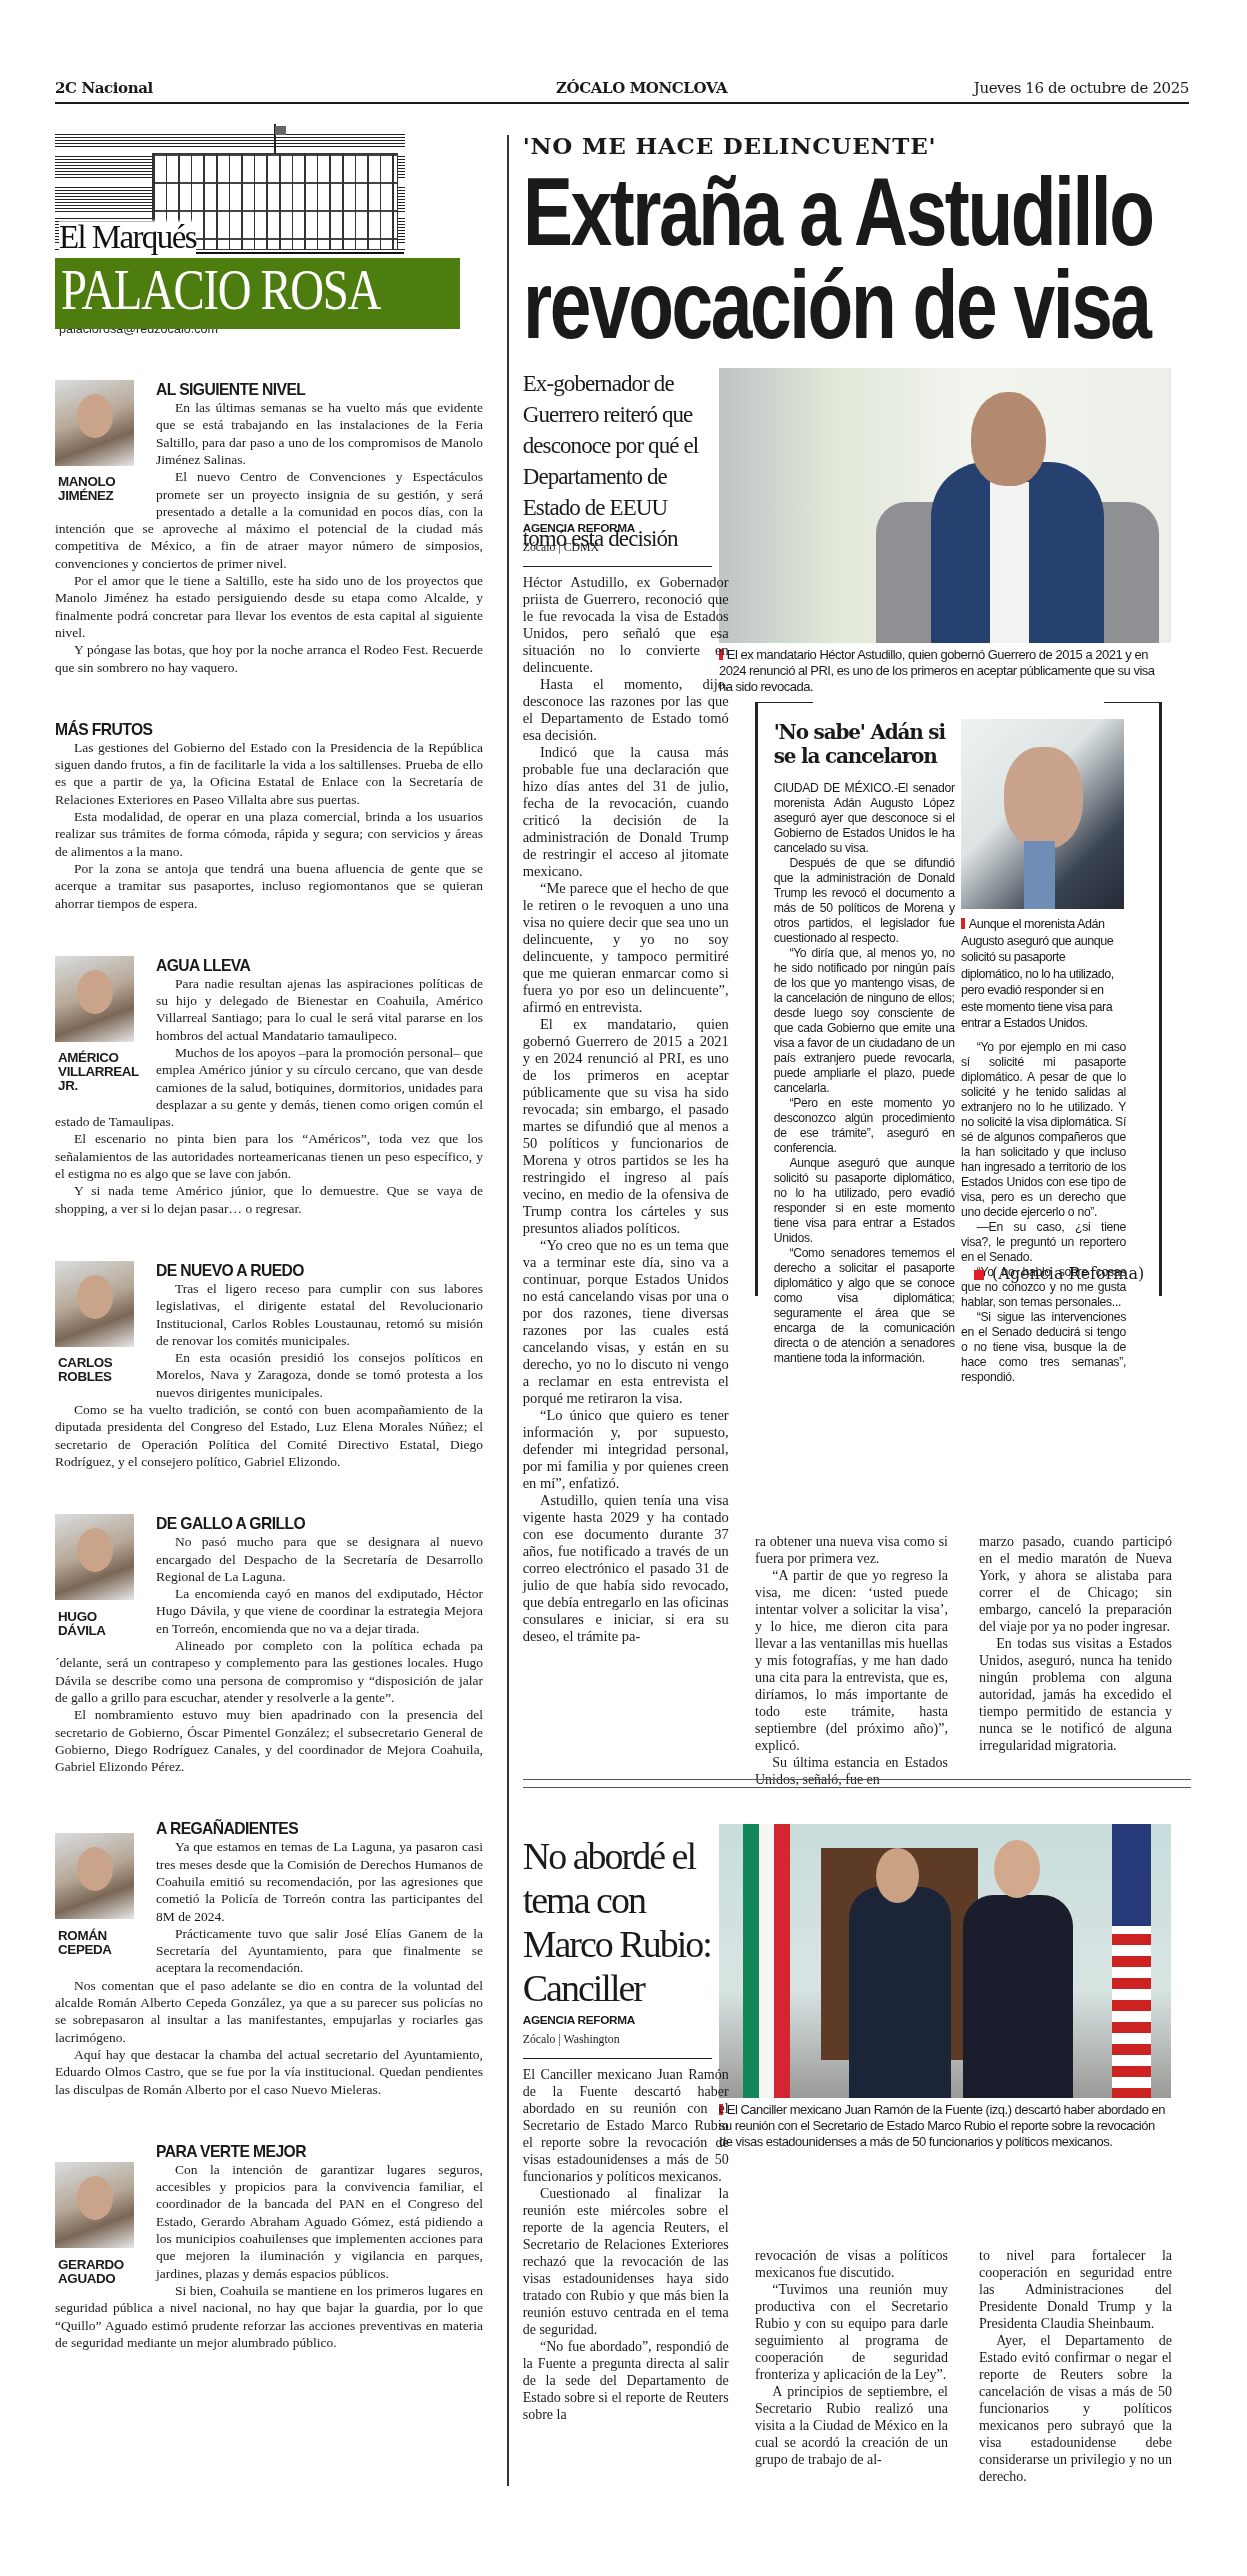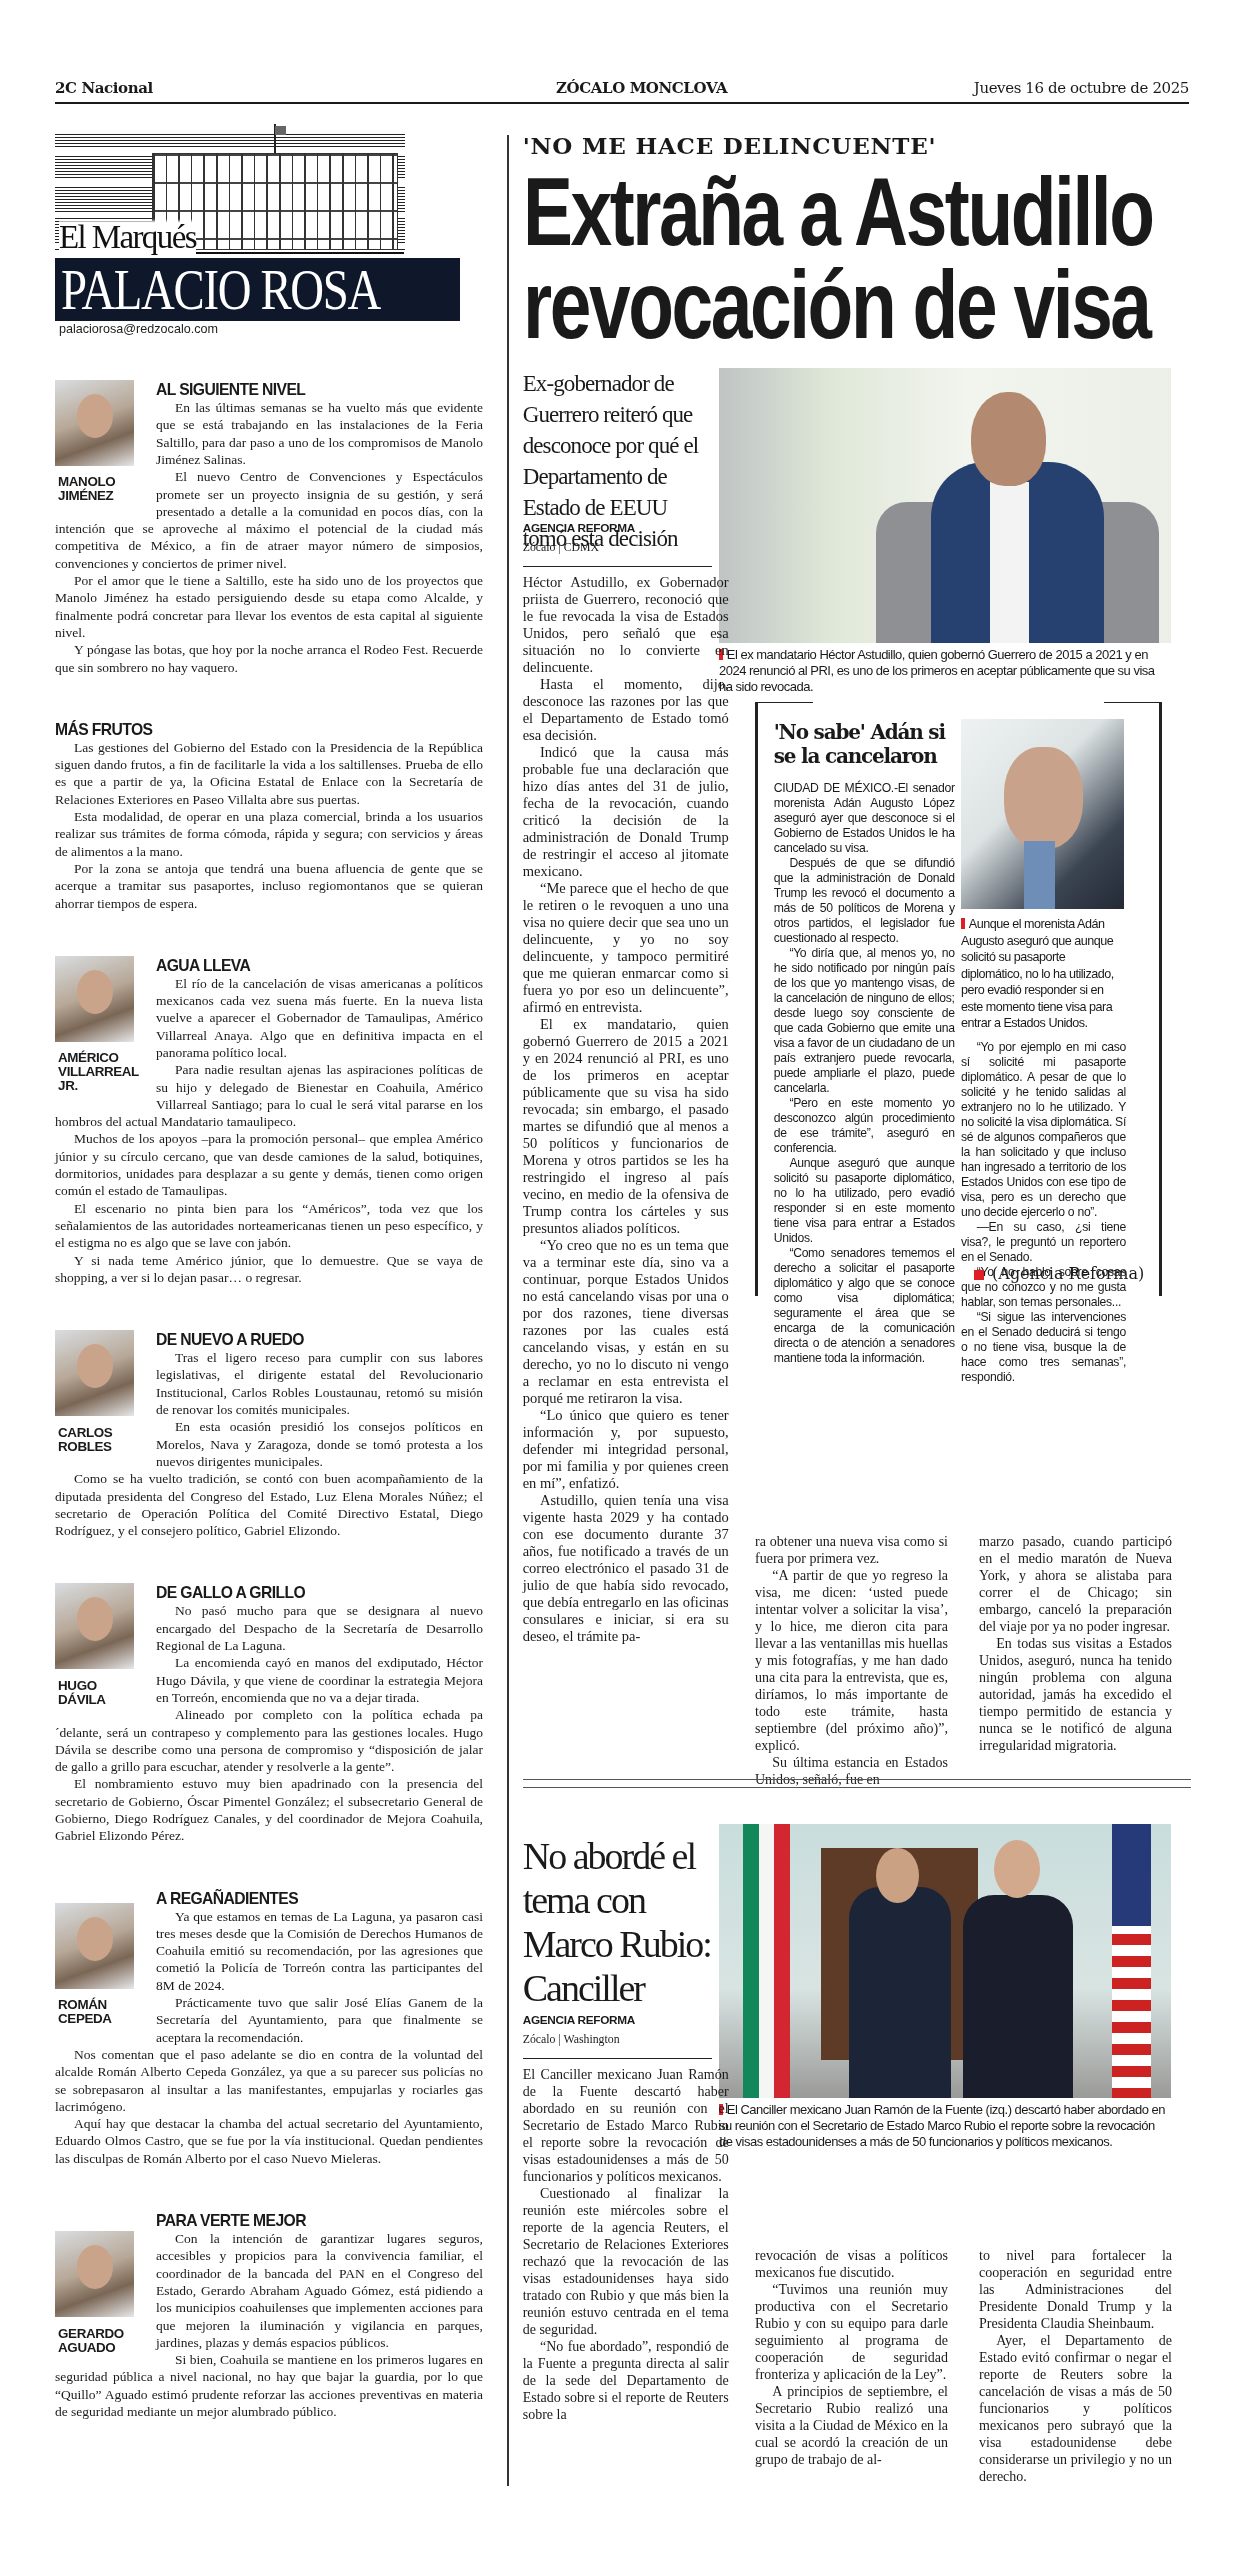--- a/index.html
+++ b/index.html
@@ -17,21 +17,21 @@
   .left { position: absolute; left: 55px; top: 118px; width: 428px; }
   .masthead { position: relative; height: 201px; }
   .mast-lines { position: absolute; left: 0; top: 15.7px; width: 350px; height: 118px;
     background: repeating-linear-gradient(to bottom, #222 0 0.8px, #fff 0.8px 3.1px); }
   .building { position: absolute; left: 97px; top: 35px; width: 246px; height: 97px; background: #fff; border: 1.6px solid #333;
     background-image: repeating-linear-gradient(to right, #333 0 1.6px, transparent 1.6px 12.6px), repeating-linear-gradient(to bottom, #444 0 1.6px, #fff 1.6px 28px); }
   .flag-pole { position: absolute; left: 219px; top: 6.3px; width: 1.6px; height: 30px; background: #222; }
   .flag { position: absolute; left: 220px; top: 7.9px; width: 11px; height: 9.4px; background: #666; }
   .marques { position: absolute; left: 3.9px; top: 101px; font-family: "Liberation Serif", serif; font-size: 33px; letter-spacing: -1.6px; color: #111; background: linear-gradient(transparent 0, #fff 10%); }
   .mast-rule { position: absolute; left: 90px; top: 134px; width: 259px; height: 2.4px; background: #111; }
-  .red-band { position: absolute; left: 0; top: 140px; width: 405px; height: 63px; background: #0f172a; }
+  .red-band { position: absolute; left: 0; top: 140px; width: 405px; height: 71px; background: #4d7c0f; }
   .red-band span { position: absolute; left: 6.3px; top: 3.1px; color: #fff; font-family: "Liberation Serif", serif; font-size: 57px; line-height: 57px; letter-spacing: -1.6px; transform: scaleX(0.82); transform-origin: left; white-space: nowrap; }
   .email { font-family: "Liberation Sans", sans-serif; font-size: 12.6px; margin: 3.1px 0 0 3.9px; color: #222; }
 
   .col-item { position: relative; margin-top: 15.7px; font-size: 13.5px; line-height: 17.3px; text-align: justify; }
   .col-item .mug { float: left; width: 79px; margin-right: 22px; margin-bottom: 3.1px; }
   .col-item .photo { width: 79px; height: 86px; background: linear-gradient(160deg, #d9dde0 0%, #b7a898 45%, #7a6655 70%, #e8e8e8 100%); position: relative; overflow: hidden; }
   .col-item .photo::after { content: ""; position: absolute; left: 22px; top: 14px; width: 36px; height: 44px; border-radius: 50%; background: #c9a48a; }
   .col-item .mugname { font-family: "Liberation Sans", sans-serif; font-weight: bold; font-size: 13.4px; line-height: 14px; margin-top: 9.4px; text-align: left; padding-left: 3.1px; letter-spacing: -0.4px; }
   .col-item h3 { font-family: "Liberation Sans", sans-serif; font-weight: bold; font-size: 15.7px; line-height: 19px; letter-spacing: -0.6px; text-align: left; margin-top: 44px; }
   .col-item p { text-indent: 19px; }
@@ -128,21 +128,20 @@
     <p>Esta modalidad, de operar en una plaza comercial, brinda a los usuarios realizar sus trámites de forma cómoda, rápida y segura; con servicios y áreas de alimentos a la mano.</p>
     <p>Por la zona se antoja que tendrá una buena afluencia de gente que se acerque a tramitar sus pasaportes, incluso regiomontanos que se quieran ahorrar tiempos de espera.</p>
   </div>
 
   <div class="col-item">
     <div class="mug">
       <div class="photo"></div>
       <div class="mugname">AMÉRICO VILLARREAL JR.</div>
     </div>
     <h3>AGUA LLEVA</h3>
-    <p>El río de la cancelación de visas americanas a políticos mexicanos cada vez suena más fuerte. En la nueva lista vuelve a aparecer el Gobernador de Tamaulipas, Américo Villarreal Anaya. Algo que en definitiva impacta en el panorama político local.</p>
     <p>Para nadie resultan ajenas las aspiraciones políticas de su hijo y delegado de Bienestar en Coahuila, Américo Villarreal Santiago; para lo cual le será vital pararse en los hombros del actual Mandatario tamaulipeco.</p>
     <p>Muchos de los apoyos –para la promoción personal– que emplea Américo júnior y su círculo cercano, que van desde camiones de la salud, botiquines, dormitorios, unidades para desplazar a su gente y demás, tienen como origen común el estado de Tamaulipas.</p>
     <p>El escenario no pinta bien para los “Américos”, toda vez que los señalamientos de las autoridades norteamericanas tienen un peso específico, y el estigma no es algo que se lave con jabón.</p>
     <p>Y si nada teme Américo júnior, que lo demuestre. Que se vaya de shopping, a ver si lo dejan pasar… o regresar.</p>
   </div>
 
   <div class="col-item">
     <div class="mug">
       <div class="photo"></div>
       <div class="mugname">CARLOS ROBLES</div>

